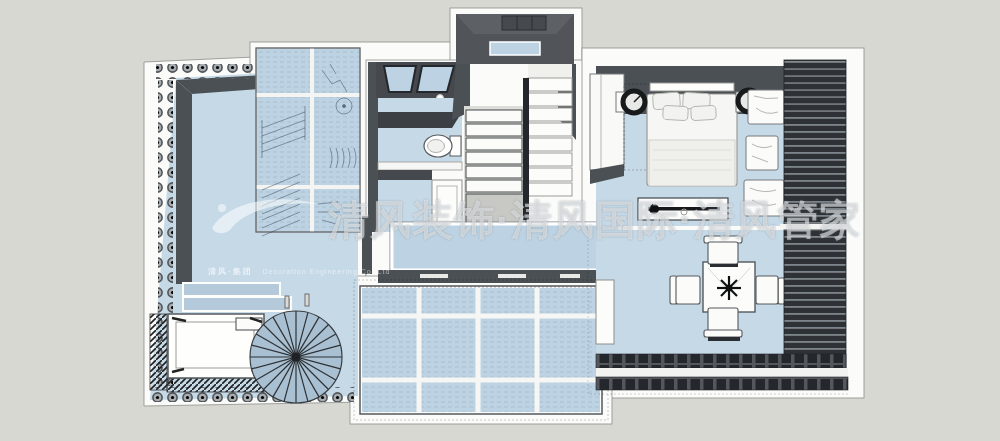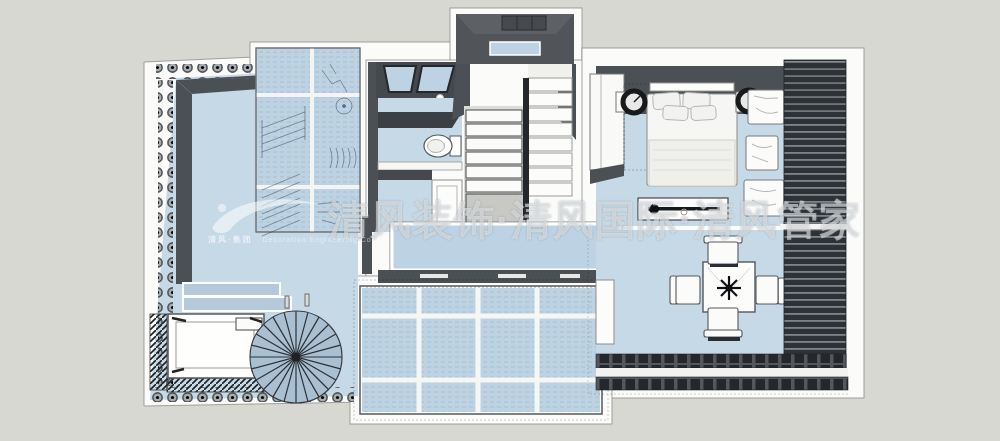--- a/index.html
+++ b/index.html
@@ -14,21 +14,21 @@
     position:absolute;left:208px;top:192px;width:720px;height:60px;
     display:flex;align-items:flex-start;pointer-events:none;
   }
   .wm-logo{position:relative;width:118px;height:58px;flex:0 0 auto;}
   .wm-logo svg{position:absolute;left:0;top:4px;}
   .wm-logo-row{
     position:absolute;left:0;top:42px;width:220px;display:flex;gap:10px;align-items:baseline;
   }
   .wm-logo-text{
     font-size:8px;font-weight:bold;letter-spacing:2px;
-    color:rgba(255,255,255,0.62);white-space:nowrap;
+    color:rgba(255,255,255,0.62);white-space:nowrap;margin-top:32px;
   }
   .wm-logo-sub{
     font-size:7px;letter-spacing:1px;
     color:rgba(255,255,255,0.55);white-space:nowrap;
   }
   .wm-text{
     font-size:41px;font-weight:bold;letter-spacing:1px;line-height:56px;
     color:rgba(255,255,255,0.50);
     text-shadow:0 0 2px rgba(110,120,130,0.55);
     white-space:nowrap;flex:0 0 auto;margin-left:2px;

